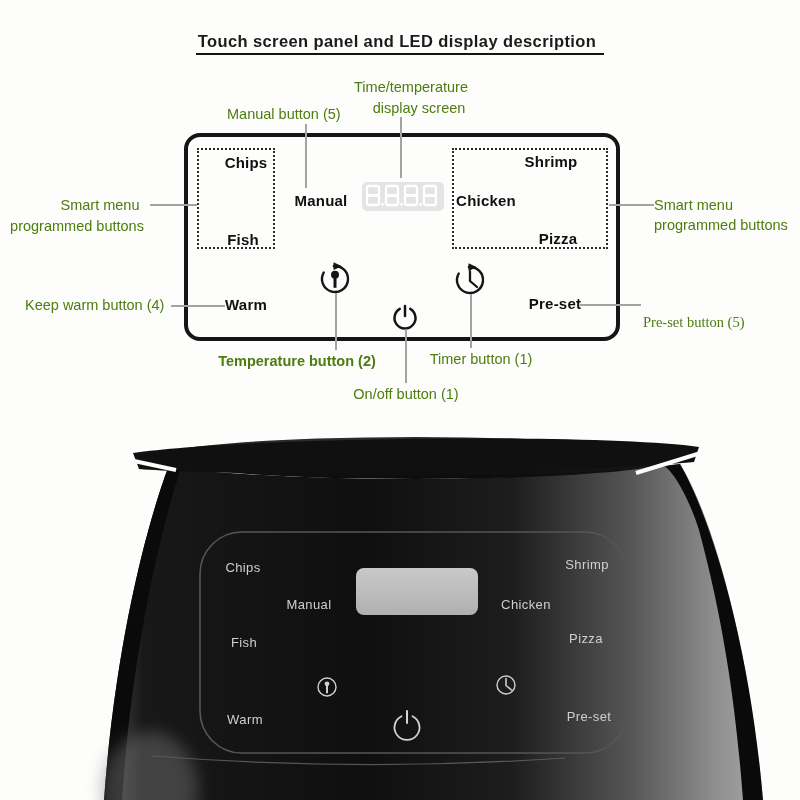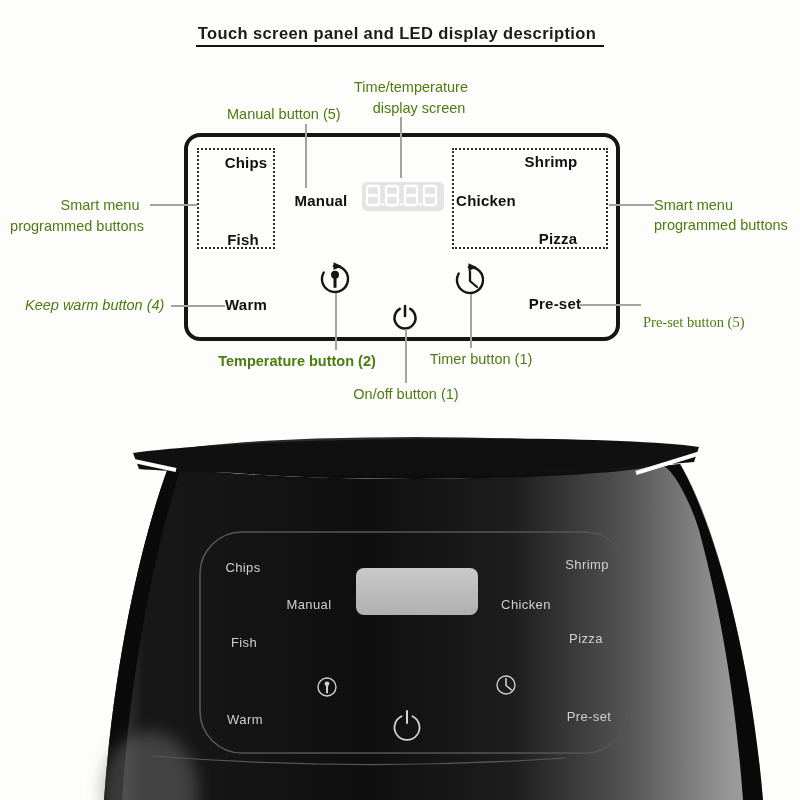--- a/index.html
+++ b/index.html
@@ -3,21 +3,21 @@
 <meta charset="utf-8">
 <style>
   html,body { margin:0; padding:0; }
   .stage {
     position:relative; width:800px; height:800px;
     background:#fdfdfb; overflow:hidden;
     font-family:"Liberation Sans", sans-serif;
     color:#1b1b1b;
   }
   
-  .title-wrap { position:absolute; top:24px; left:0; width:100%; text-align:center; }
+  .title-wrap { position:absolute; top:32px; left:0; width:100%; text-align:center; }
   .title-wrap span {
     font-size:16.5px; font-weight:bold; letter-spacing:.4px;
     border-bottom:2px solid #141414; padding:0 8px 3px 2px; white-space:nowrap;
   }
   
   .panel {
     position:absolute; left:184px; top:133px; width:428px; height:200px;
     border:4px solid #151515; border-radius:16px; background:#fdfdfc;
   }
   .dotbox { position:absolute; border:2px dotted #2a2a2a; background:transparent; }
@@ -115,21 +115,21 @@
   <div class="vline" style="left:470px; top:294px; height:54px;"></div>
   <div class="vline" style="left:405px; top:329px; height:54px;"></div>
 
   <div class="callout" style="left:227px; top:106px;">Manual button (5)</div>
   <div class="callout cc" style="left:411px; top:79px;">Time/temperature</div>
   <div class="callout cc" style="left:411px; top:100px;margin-left:8px;">display screen</div>
   <div class="callout cc" style="left:100px; top:197px;">Smart menu</div>
   <div class="callout cc" style="left:77px;  top:218px;">programmed buttons</div>
   <div class="callout" style="left:654px; top:197px;">Smart menu</div>
   <div class="callout" style="left:654px; top:217px;">programmed buttons</div>
-  <div class="callout" style="left:25px;  top:297px;font-style:italic;">Keep warm button (4)</div>
+  <div class="callout" style="left:25px;  top:297px;">Keep warm button (4)</div>
   <div class="callout" style="left:643px; top:314px;font-family:Liberation Serif, serif;">Pre-set button (5)</div>
   <div class="callout cc" style="left:297px; top:353px;font-weight:bold;">Temperature button (2)</div>
   <div class="callout cc" style="left:481px; top:351px;">Timer button (1)</div>
   <div class="callout cc" style="left:406px; top:386px;">On/off button (1)</div>
 
   <svg class="product-svg" width="800" height="380" viewBox="0 0 800 380">
     <defs>
       <linearGradient id="bodyGrad" x1="0" y1="0" x2="1" y2="0">
         <stop offset="0" stop-color="#4a4a4a"></stop>
         <stop offset="0.06" stop-color="#181818"></stop>

